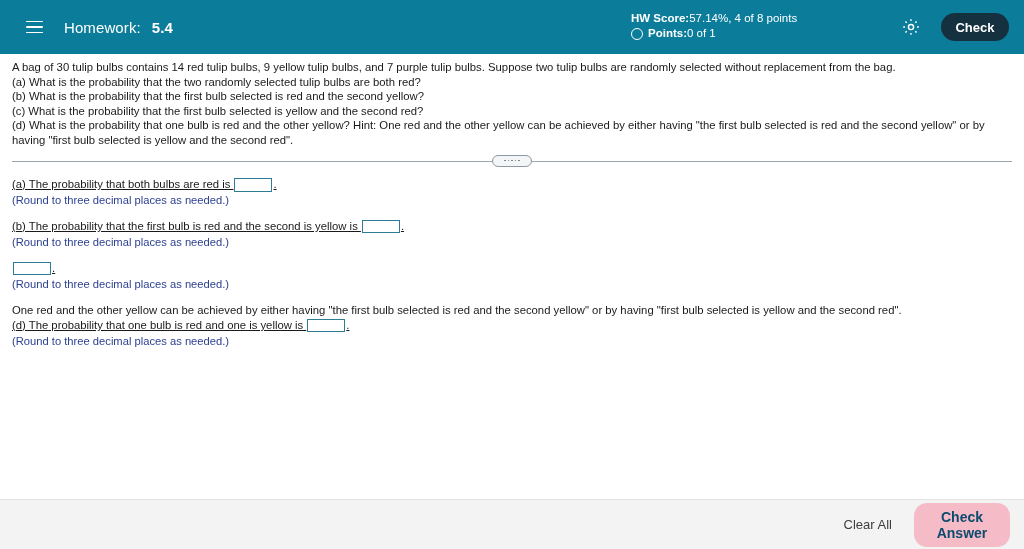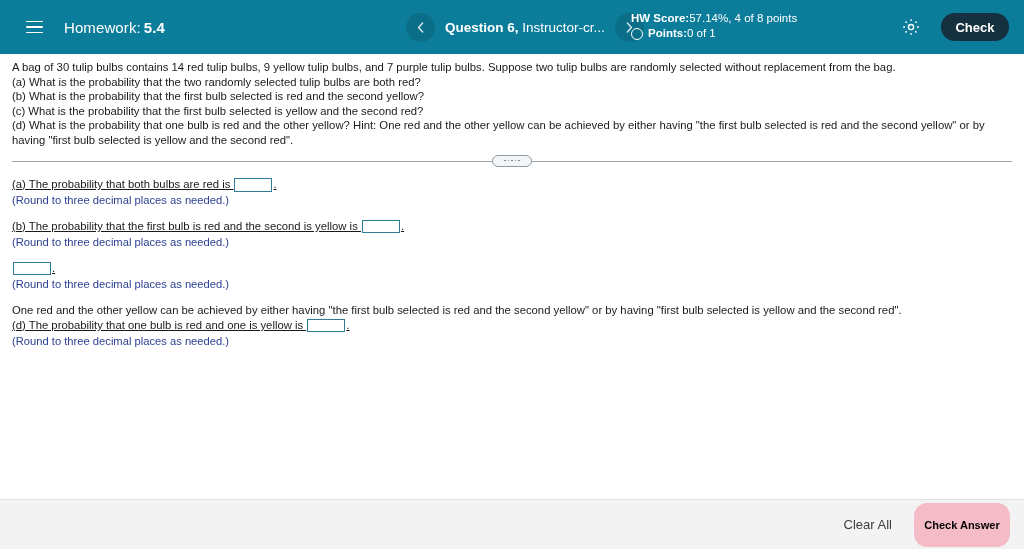--- a/index.html
+++ b/index.html
@@ -50,21 +50,21 @@
     background: #ffffff;
     border-radius: 1px;
   }
   .hw-title {
     margin-left: 15px;
     font-size: 15px;
     letter-spacing: .1px;
     white-space: nowrap;
   }
   .hw-title .label { font-weight: 400; }
-  .hw-title .num { font-weight: 700; margin-left: 3px; }
+  .hw-title .num { font-weight: 700; margin-left: 11px; }
 
   .qnav {
     position: absolute;
     left: 406px;
     top: 0;
     height: 54px;
     display: flex;
     align-items: center;
     gap: 10px;
   }
@@ -274,22 +274,22 @@
     font-size: 13px;
     color: #3d3d3d;
     cursor: pointer;
     white-space: nowrap;
   }
   .check-btn {
     width: 96px;
     height: 44px;
     border-radius: 13px;
     background: #f5bcc8;
-    color: #000000;
-    font-size: 11px;
+    color: #0c4a6e;
+    font-size: 14px;
     font-weight: 700;
     display: flex;
     align-items: center;
     justify-content: center;
     border: none;
     cursor: default;
     font-family: "Liberation Sans", sans-serif;
   }
 </style>
 </head>
@@ -302,33 +302,20 @@
     <div class="hamburger">
       <span></span>
         <span></span>
         <span></span>
     </div>
 
     <div class="hw-title">
       <span class="label">Homework:</span><span class="num">5.4</span>
     </div>
 
-    <div class="qnav">
-      <button class="navbtn">
-        <svg width="7" height="11" viewBox="0 0 7 11">
-          <path d="M5.6 1.1L1.6 5.5l4 4.4" stroke="#cfe6ee" stroke-width="1.5" fill="none" stroke-linecap="round" stroke-linejoin="round"></path>
-        </svg>
-      </button>
-      <div class="qlabel"><span class="b">Question 6,</span><span> Instructor-cr...</span></div>
-      <button class="navbtn">
-        <svg width="7" height="11" viewBox="0 0 7 11">
-          <path d="M1.4 1.1l4 4.4-4 4.4" stroke="#cfe6ee" stroke-width="1.5" fill="none" stroke-linecap="round" stroke-linejoin="round"></path>
-        </svg>
-      </button>
-    </div>
 
     <div class="scorebox">
       <div class="scorerow">
         <span class="strong">HW Score:</span>
           <span> 57.14%, 4 of 8 points</span>
       </div>
       <div class="scorerow">
         <span class="pts-circle"></span>
           <span class="strong">Points:</span>
           <span> 0 of 1</span>

